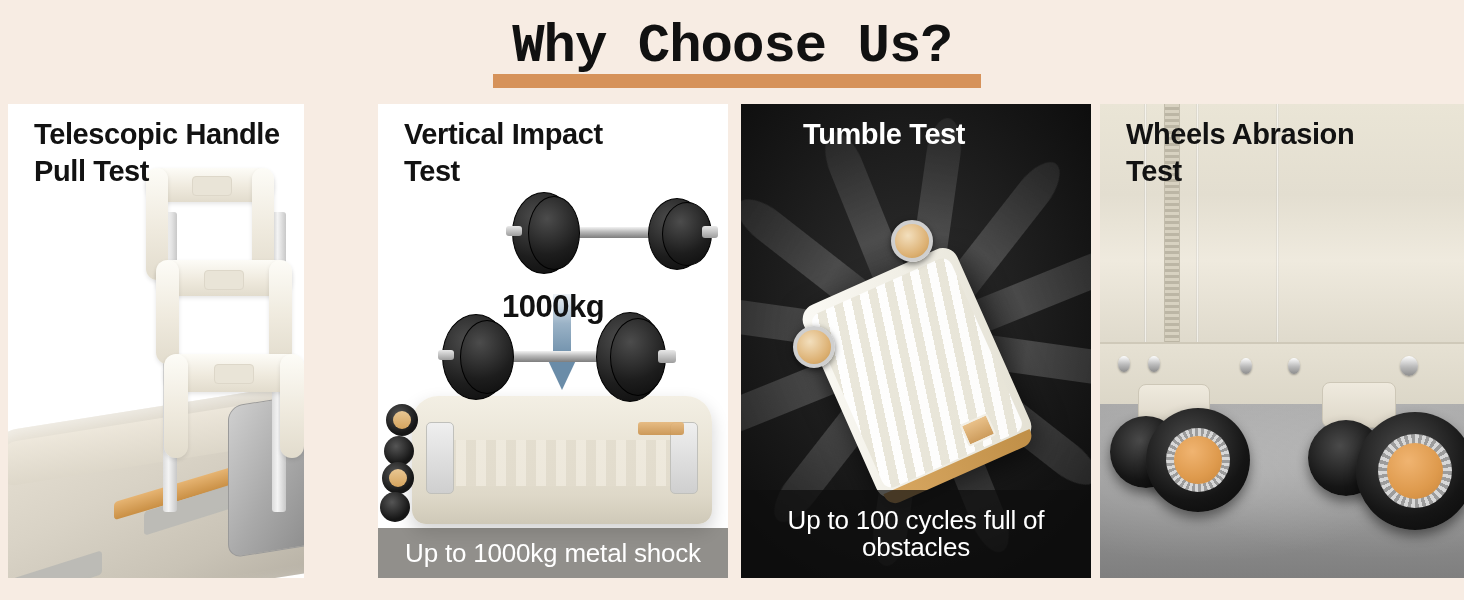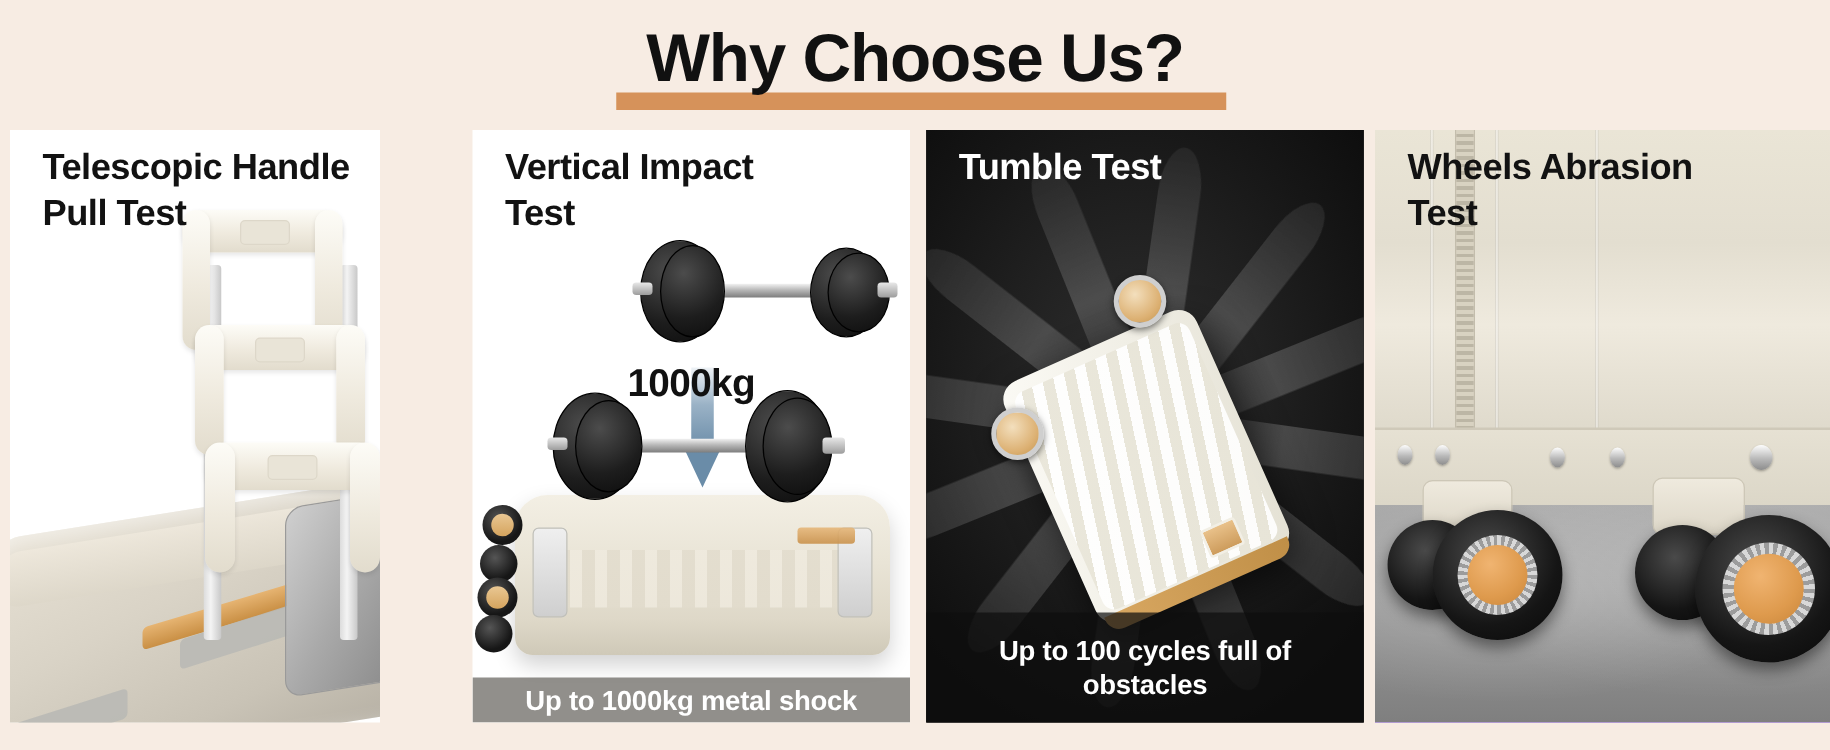--- a/index.html
+++ b/index.html
@@ -7,21 +7,21 @@
   body{
     width:1464px;height:600px;
     background:#f7ece3;
     font-family:"Liberation Sans",sans-serif;
     overflow:hidden;
     position:relative;
   }
 
   
   #heading{
-    position:absolute; left:0; top:14px; width:1252px; height:76px;
+    position:absolute; left:0; top:14px; width:1252px; height:76px;font-family:Liberation Mono, monospace;
   }
   #heading-bar{
     position:absolute; left:493px; top:60px; width:488px; height:14px;
     background:#d6925a;
   }
   #heading-text{
     position:absolute; left:0; top:0; width:1464px;
     text-align:center;
     font-size:54px; font-weight:bold; letter-spacing:-1px;
     color:#111111;
@@ -40,21 +40,21 @@
     left:26px; top:12px; width:86%;
     font-size:29px; font-weight:bold; line-height:37px;
     letter-spacing:-.4px;
     white-space:pre-line;
   }
   .caption-band{
     position:absolute; left:0; bottom:0; width:100%;
     z-index:45;
     display:flex; align-items:center; justify-content:center;
     text-align:center;
-    color:#ffffff; font-weight:bold; font-size:22px; line-height:27px;
+    color:#ffffff; font-weight:normal; font-size:26px; line-height:27px;
     white-space:pre-line;
     letter-spacing:-.2px;
   }
 
   
   #panel1{ left:8px; width:296px; background:#ffffff; }
   #panel1 .panel-title{ color:#121212; }
   #p1-caption{ height:62px; background:rgba(70,66,60,.62); }
 
   
@@ -98,21 +98,21 @@
     box-shadow:0 2px 4px rgba(0,0,0,.10);
   }
   .stage-btn{
     position:absolute; width:38px; height:18px; border-radius:4px;
     background:#e9e4d7; border:1px solid #ddd7c9;
   }
 
   
   #panel2{ left:378px; width:350px; background:#ffffff; }
   #panel2 .panel-title{ color:#121212; }
-  #p2-caption{ height:36px; background:rgba(72,68,62,.60); }
+  #p2-caption{ height:50px; background:rgba(72,68,62,.60); }
 
   .arrow-down{
     position:absolute; left:168px; top:190px; width:32px; height:100px; z-index:10;
   }
   .arrow-shaft{
     position:absolute; left:7px; top:0; width:18px; height:66px;
     background:linear-gradient(180deg,#eef2f6 0%,#9ab2c6 45%,#6a8ca8 100%);
   }
   .arrow-head{
     position:absolute; left:0; top:62px; width:0; height:0;
@@ -164,21 +164,21 @@
     position:absolute; border-radius:50%;
     background:linear-gradient(180deg,#e9c793,#d5a45e);
   }
   .p2-gold{
     position:absolute; right:28px; top:26px; width:46px; height:13px;
     background:linear-gradient(180deg,#e6b77a,#c9914b); border-radius:3px; opacity:.9;
   }
 
   
   #panel3{ left:741px; width:350px; background:#0d0d0d; }
-  #panel3 .panel-title{ color:#ffffff; }
+  #panel3 .panel-title{ color:#ffffff;margin-left:36px; }
   #p3-caption{ height:88px; background:rgba(14,14,14,.72); }
 
   .drum{
     position:absolute; left:-48px; top:-44px; width:448px; height:530px;
     background:
       radial-gradient(ellipse at 48% 46%, #2e2e2e 0%, #232323 26%, #171717 52%, #0b0b0b 80%);
   }
   .vane{
     position:absolute; left:50%; top:50%;
     width:200px; height:34px;

